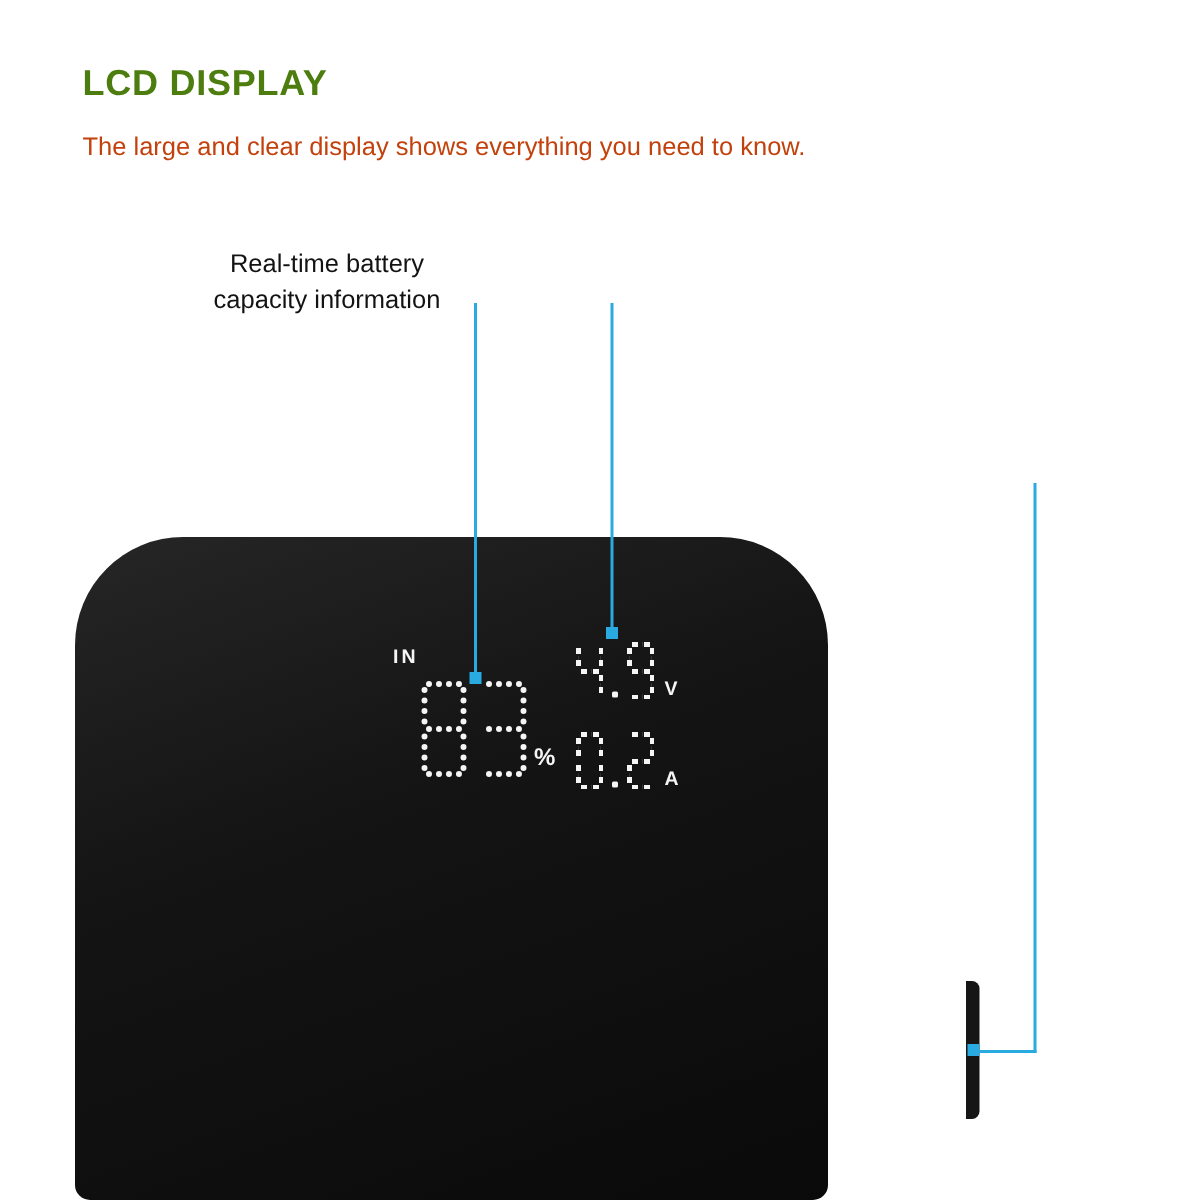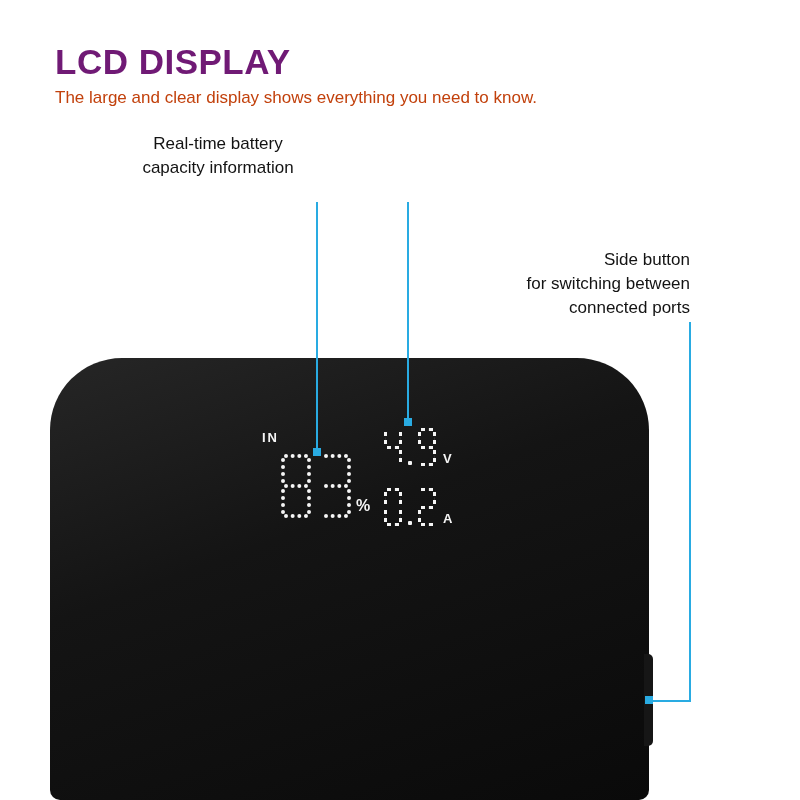--- a/index.html
+++ b/index.html
@@ -1,50 +1,47 @@
 <!DOCTYPE html>
 <html><head>
 <meta charset="utf-8">
 <style>
   *{margin:0;padding:0;box-sizing:border-box}
   html,body{background:#ffffff}
   body{font-family:"Liberation Sans",sans-serif}
   .canvas{position:relative;width:800px;height:800px;background:#fff;overflow:hidden}
   .abs{position:absolute}
-  .title{left:55px;top:42px;font-size:35px;font-weight:800;color:#701a75;letter-spacing:.5px}
+  .title{left:55px;top:42px;font-size:24px;font-weight:800;color:#4d7c0f;letter-spacing:.5px}
   .subtitle{left:55px;top:88px;font-size:17px;color:#c2410c}
   .callout{position:absolute;font-size:17px;line-height:24px;color:#131313;white-space:pre-line}
-  .callout-battery{left:110px;top:132px;width:216px;text-align:center}
+  .callout-battery{left:110px;top:164px;width:216px;text-align:center}
   .callout-voltage{left:420px;top:148px}
   .callout-side{right:110px;top:248px;text-align:right}
   .line,.dot{position:absolute;background:#29abe2}
   .dot{width:8px;height:8px}
-  .device{position:absolute;left:50px;top:358px;width:599px;height:442px;
+  .device{position:absolute;left:50px;top:358px;width:502px;height:442px;
           border-radius:72px 72px 10px 10px;
           background:linear-gradient(160deg,#262626 0%,#141414 40%,#0a0a0a 100%)}
   .side-button{position:absolute;left:644px;top:654px;width:9px;height:92px;
                border-radius:0 5px 5px 0;background:#161616}
   .lcd-label{position:absolute;color:#f5f5f5;font-weight:bold}
   .seg-row{position:absolute;display:flex;align-items:flex-end}
   .seg-row span{flex:0 0 auto}
   .seg-row i{display:block}
 </style>
 </head>
 <body>
 
 <div class="canvas">
 
   <h1 class="abs title">LCD DISPLAY</h1>
   <p class="abs subtitle">The large and clear display shows everything you need to know.</p>
 
   <div class="callout callout-battery">Real-time battery
 capacity information</div>
-  <div class="callout callout-side">Side button
-for switching between
-connected ports</div>
 
   <div class="device">
     <span class="lcd-label" style="left: 212px; top: 72px; font-size: 13px; letter-spacing: 2px; color: rgb(245, 245, 245);">IN</span>
 
     <div class="seg-row" style="left:231px;top:96px;gap:10px">
         <span style="position: relative; display: inline-block; width: 30px; height: 64px;">
           <i style="position: absolute; left: 3px; right: 3px; top: 0px; border-top: 4px dotted rgb(245, 245, 245);"></i>
           <i style="position: absolute; left: 3px; right: 3px; top: 30px; border-top: 4px dotted rgb(245, 245, 245);"></i>
           <i style="position: absolute; left: 3px; right: 3px; top: 60px; border-top: 4px dotted rgb(245, 245, 245);"></i>
           <i style="position: absolute; left: 0px; top: 4px; height: 25px; border-left: 4px dotted rgb(245, 245, 245);"></i>

